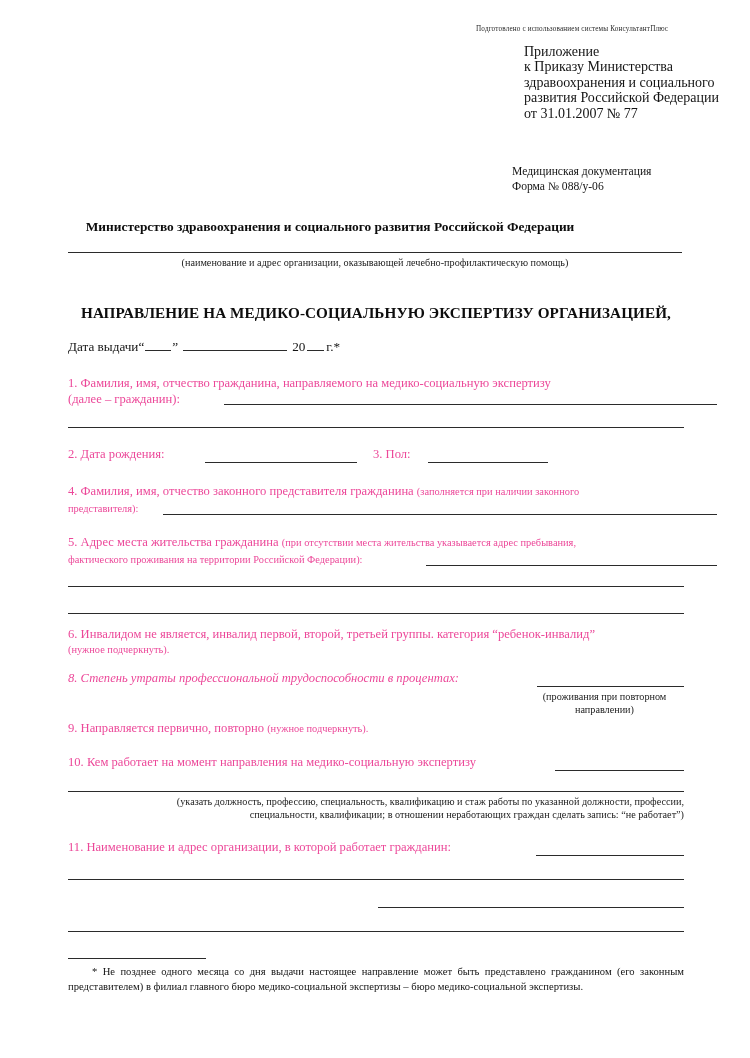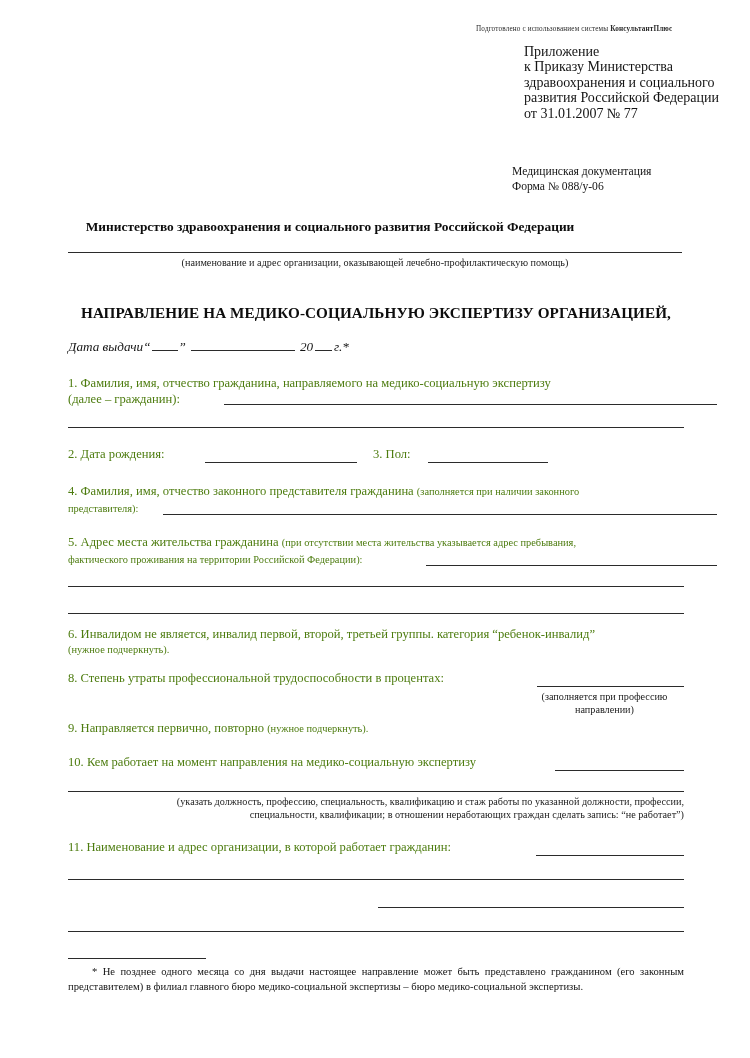--- a/index.html
+++ b/index.html
@@ -29,21 +29,21 @@
   .nowrap { white-space: nowrap; }
 
   
   .consultant-line {
     left: 476px; top: 25px;
     font-size: 7.2px;
     letter-spacing: 0.15px;
     color: #2a2a2a;
     white-space: nowrap;
   }
-  .consultant-line b { font-weight: bold; margin-top: 16px; }
+  .consultant-line b { font-weight: normal; margin-top: 16px; }
 
   .appendix {
     left: 524px; top: 44px;
     width: 215px;
     font-size: 14px;
     line-height: 15.4px;
     color: #141414;
   }
   .appendix-red {
     left: 524px; top: 127px;
@@ -92,21 +92,20 @@
     letter-spacing: 0.1px;
     color: #0d0d0d;
   }
 
   
   .dateline {
     left: 68px; top: 339px;
     font-size: 13.2px;
     color: #141414;
     white-space: nowrap;
-    font-style: italic;
   }
   .dateline .gap-day {
     display: inline-block; width: 26px;
     border-bottom: 1.1px solid #2b2b2b;
     margin: 0 1px;
   }
   .dateline .gap-month {
     display: inline-block; width: 104px;
     border-bottom: 1.1px solid #2b2b2b;
     margin: 0 5px;
@@ -114,21 +113,21 @@
   .dateline .gap-year {
     display: inline-block; width: 17px;
     border-bottom: 1.1px solid #2b2b2b;
     margin: 0 2px;
   }
 
   
   .item {
     font-size: 12.6px;
     line-height: 16.4px;
-    color: #4d7c0f;
+    color: #ec4899;
   }
   .item .small {
     font-size: 10.4px;
   }
   .caption-sm {
     font-size: 10.2px;
     line-height: 13px;
     color: #1a1a1a;
   }
 
@@ -215,26 +214,26 @@
     </div>
   </div>
   <div class="abs rule" style="left:68px; top:586px; width:616px;"></div>
   <div class="abs rule" style="left:68px; top:613px; width:616px;"></div>
 
   <div class="abs item" style="left:68px; top:626px; width:660px;">
     <div>6. Инвалидом не является, инвалид первой, второй, третьей группы. категория “ребенок-инвалид”</div>
     <div class="small">(нужное подчеркнуть).</div>
   </div>
 
-  <div class="abs item" style="left:68px; top:670px;">
+  <div class="abs item" style="left:68px; top:670px;font-style:italic;">
     <span class="nowrap">8. Степень утраты профессиональной трудоспособности в процентах:</span>
   </div>
   <div class="abs rule" style="left:537px; top:686px; width:147px;"></div>
   <div class="abs caption-sm" style="left:512px; top:690px; width:185px; text-align:center;">
-    <div>(заполняется при профессию</div>
+    <div>(проживания при повторном</div>
     <div>направлении)</div>
   </div>
 
   <div class="abs item" style="left:68px; top:720px;">
     <span>9. Направляется первично, повторно </span><span class="small">(нужное подчеркнуть).</span>
   </div>
 
   <div class="abs item" style="left:68px; top:754px;">
     <span class="nowrap">10. Кем работает на момент направления на медико-социальную экспертизу</span>
   </div>

